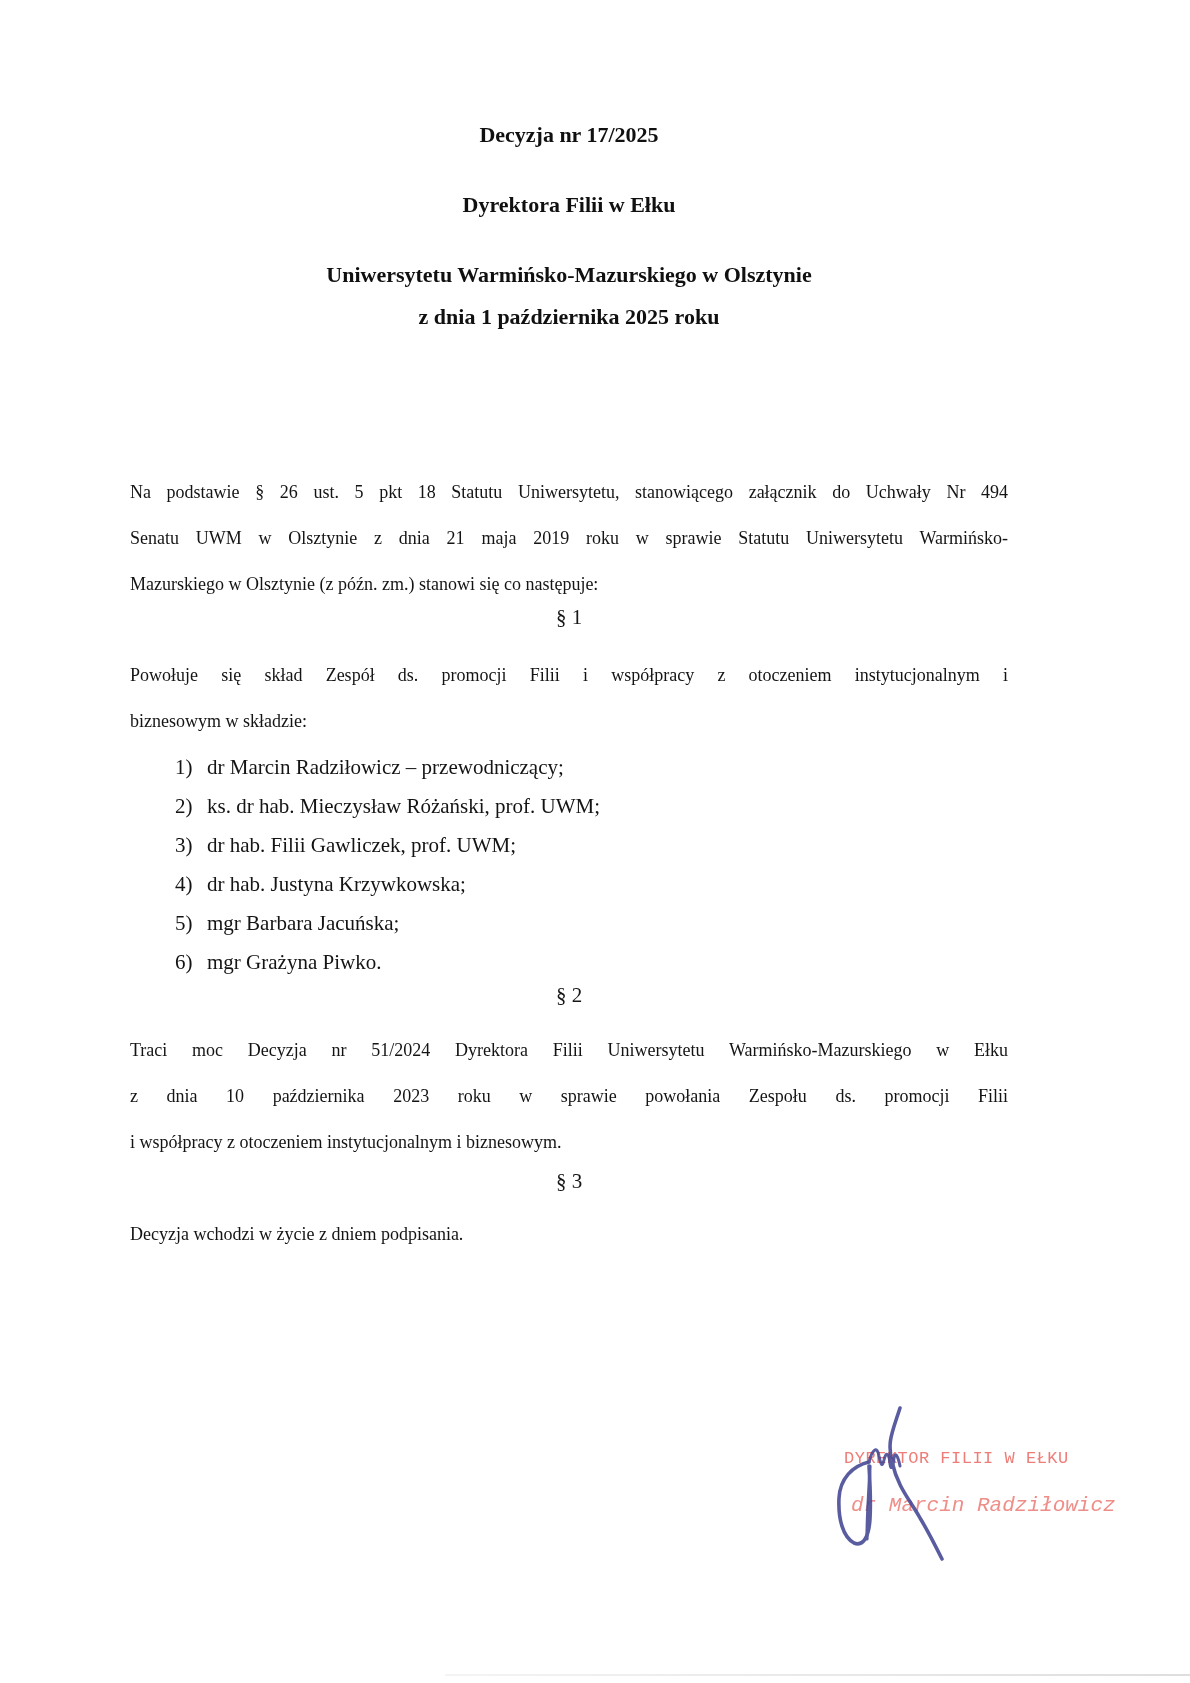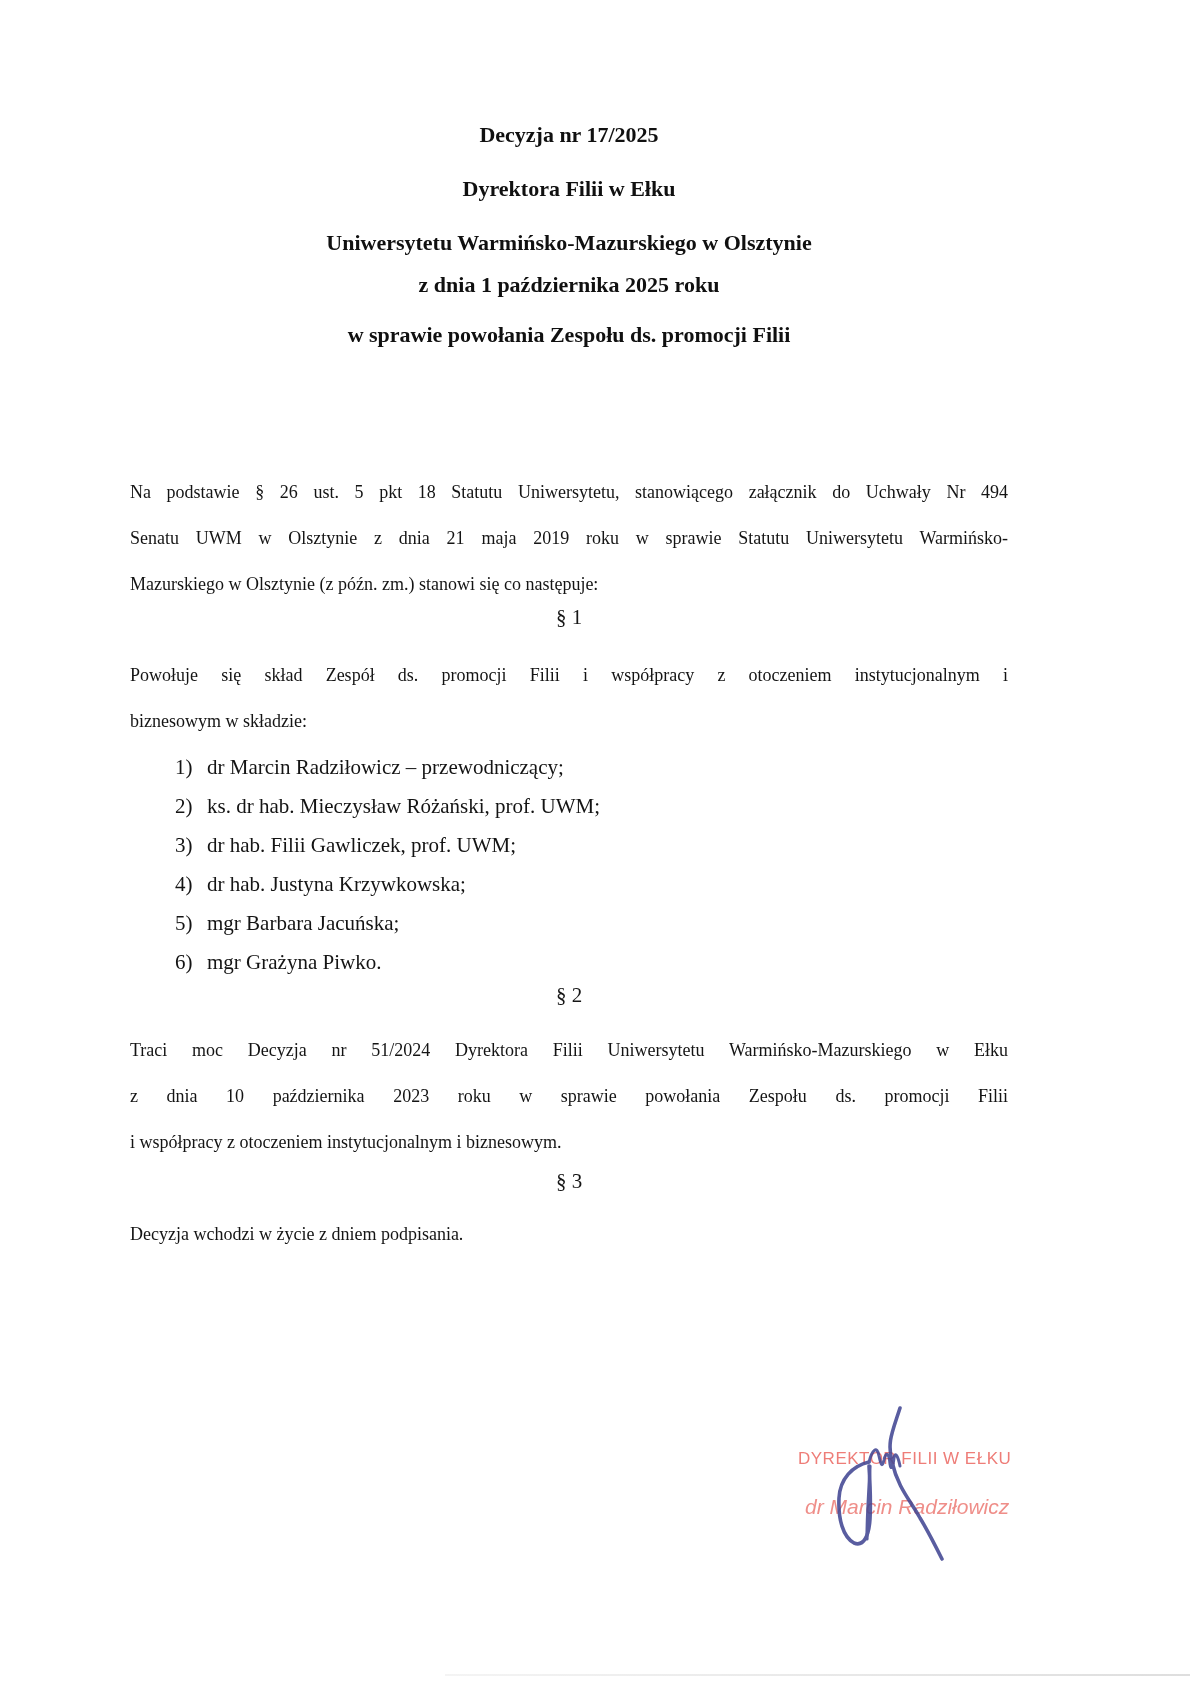--- a/index.html
+++ b/index.html
@@ -16,40 +16,40 @@
   .block{position:absolute;left:0;right:0;}
 
   
   .title-line{
     text-align:center;
     font-weight:bold;
     font-size:22px;
     line-height:30px;
     color:#101010;
   }
-  .mt24{margin-top:24px}.mt12{margin-top:12px}.mt20{margin-top:20px}.mt10{margin-top:10px}
+  .mt24{margin-top:40px}.mt12{margin-top:12px}.mt20{margin-top:20px}.mt10{margin-top:10px}
 
   
   .para{font-size:18px;line-height:46px;}
   .pline{text-align:justify;}
   .pline.j{text-align-last:justify;}
   .pline.last{text-align-last:left;}
 
   .sec-heading{
     font-size:21px;line-height:32px;text-align:center;color:#161616;
   }
 
   
   .member-list{font-size:21px;line-height:39px;}
   .member-row{display:flex;}
   .member-num{width:32px;margin-left:45px;flex:0 0 auto;}
   .member-text{flex:1 1 auto;}
 
   
-  .sig-block{position:absolute;left:798px;top:1449px;width:240px;font-family:Liberation Sans, sans-serif;}
+  .sig-block{position:absolute;left:844px;top:1449px;width:240px;font-family:Liberation Mono, monospace;}
   .stamp-title{
     font-size:17px;letter-spacing:.5px;color:#ee7d78;white-space:nowrap;
   }
   .stamp-name{
     margin-top:26px;margin-left:7px;
     font-size:21px;font-style:italic;color:#ef8e89;white-space:nowrap;
   }
   .sig-svg{position:absolute;left:830px;top:1398px;width:125px;height:170px;opacity:.88;}
 
   
@@ -62,21 +62,20 @@
 <body>
 
 <div class="page">
   <div class="content">
 
     <div class="block" style="top:120px">
       <div class="title-line">Decyzja nr 17/2025</div>
       <div class="title-line mt24">Dyrektora Filii w Ełku</div>
       <div class="title-line mt24">Uniwersytetu Warmińsko-Mazurskiego w Olsztynie</div>
       <div class="title-line mt12">z dnia 1 października 2025 roku</div>
-      <div class="title-line mt20">w sprawie powołania Zespołu ds. promocji Filii</div>
     </div>
 
     <div class="block para" style="top:469px">
       <div class="pline j">Na podstawie § 26 ust. 5 pkt 18 Statutu Uniwersytetu, stanowiącego załącznik do Uchwały Nr 494</div>
       <div class="pline j">Senatu UWM w Olsztynie z dnia 21 maja 2019 roku w sprawie Statutu Uniwersytetu Warmińsko-</div>
       <div class="pline last">Mazurskiego w Olsztynie (z późn. zm.) stanowi się co następuje:</div>
     </div>
 
     <div class="block sec-heading" style="top:601px">§ 1</div>
 

